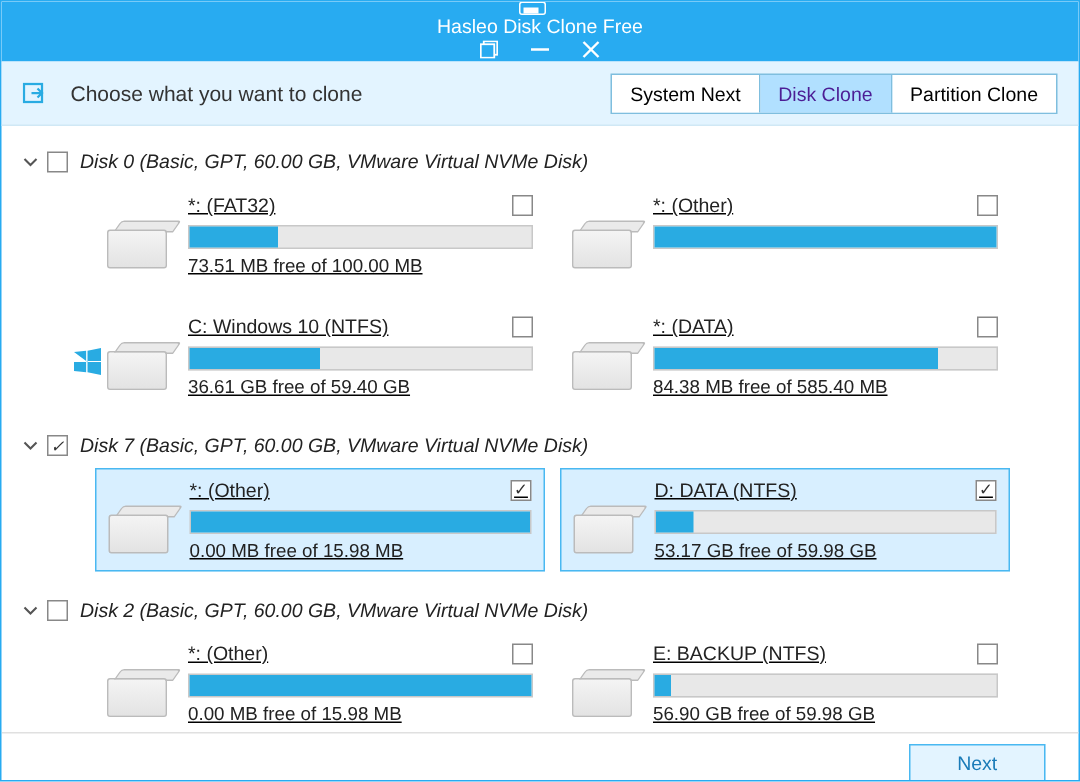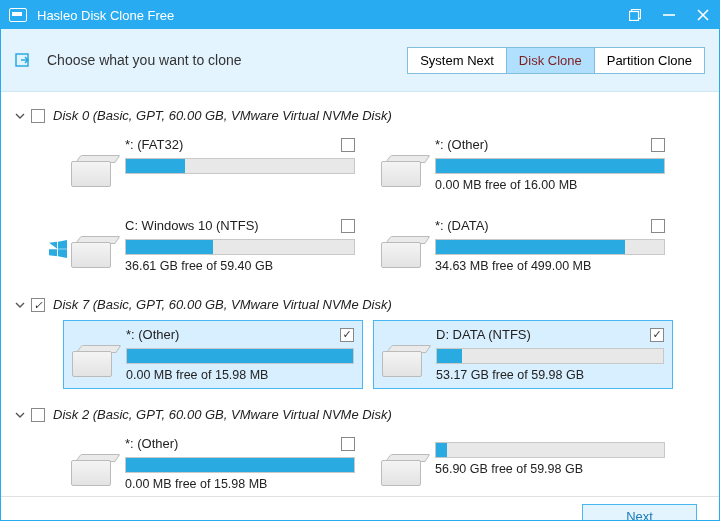--- a/index.html
+++ b/index.html
@@ -1,51 +1,51 @@
 <!DOCTYPE html>
 <html><head>
 <meta charset="utf-8">
 <style>
 * { box-sizing: border-box; margin: 0; padding: 0; }
 body { font-family: "Segoe UI", Tahoma, sans-serif; font-size: 13px; background: #fff; width: 720px; height: 521px; overflow: hidden; border: 1px solid #28abf1; }
-.titlebar { background: #28abf1; height: 28px; display: flex; align-items: center; padding: 0 8px; color: #fff; }
+.titlebar { background: #28abf1; height: 40px; display: flex; align-items: center; padding: 0 8px; color: #fff; flex-direction: column; }
 .titlebar .logo { width: 18px; height: 14px; border: 1.5px solid #fff; border-radius: 2px; margin-right: 10px; position: relative; }
 .titlebar .logo::after { content: ""; position: absolute; left: 2px; top: 3px; width: 10px; height: 4px; background: #fff; }
 .titlebar .title { flex: 1; font-size: 13px; }
 .titlebar .winbtns { display: flex; gap: 18px; }
 .titlebar .winbtn { width: 16px; height: 16px; cursor: pointer; color: #fff; display: flex; align-items: center; justify-content: center; font-size: 14px; }
-.subheader { background: #e3f4ff; height: 63px; display: flex; align-items: center; padding: 16px 14px; border-bottom: 1px solid #d0e8f5; }
+.subheader { background: #e3f4ff; height: 43px; display: flex; align-items: center; padding: 16px 14px; border-bottom: 1px solid #d0e8f5; }
 .subheader .icon { width: 18px; height: 18px; margin-right: 14px; }
 .subheader .prompt { flex: 1; color: #333; font-size: 14px; }
 .tabs { display: flex; border: 1px solid #7fbede; }
 .tab { padding: 5px 12px; font-size: 13px; cursor: pointer; background: #fff; border-right: 1px solid #7fbede; }
 .tab:last-child { border-right: none; }
-.tab.active { background: #b1e0ff; color: #7f1d1d; }
+.tab.active { background: #b1e0ff; color: #4c1d95; }
 .content { height: 404px; overflow-y: auto; padding: 8px 12px; }
 .disk-row { display: flex; align-items: flex-end; padding: 4px 0; margin-top: 4px; font-style: italic; }
 .expander { width: 14px; height: 14px; margin-right: 4px; cursor: pointer; display: flex; align-items: center; justify-content: center; font-size: 10px; color: #555; }
 .cb { width: 14px; height: 14px; border: 1px solid #888; margin-right: 8px; cursor: pointer; display: inline-flex; align-items: center; justify-content: center; background: #fff; }
 .cb.checked::after { content: "✓"; font-size: 11px; color: #333; }
 .disk-label { color: #222; }
 .partitions { display: flex; flex-wrap: wrap; padding-left: 50px; }
 .part { width: 300px; margin: 4px 10px 10px 0; padding: 6px 8px; }
 .part.selected { border: 1px solid #49b8f1; background: #d8efff; }
-.part-inner { display: flex; align-items: flex-start; }
+.part-inner { display: flex; align-items: flex-start; text-decoration: underline; }
 .disk-icon { width: 44px; height: 34px; margin-right: 10px; margin-top: 16px; position: relative; }
 .disk-icon .body { width: 40px; height: 26px; background: linear-gradient(#f4f4f4,#e3e3e3); border: 1px solid #bbb; border-radius: 2px; position: absolute; bottom: 0; }
 .disk-icon .top { width: 40px; height: 8px; background: #eaeaea; border: 1px solid #bbb; border-radius: 2px 2px 0 0; position: absolute; top: 2px; transform: skewX(-35deg); transform-origin: bottom left; left: 4px; }
 .disk-icon.win::before { content: ""; position: absolute; left: -22px; top: 6px; width: 18px; height: 18px; background: linear-gradient(#29abe2,#29abe2); clip-path: polygon(0 15%, 45% 10%, 45% 48%, 0 48%, 0 52%, 45% 52%, 45% 90%, 0 85%, 0 48%, 50% 48%, 50% 10%, 100% 0, 100% 48%, 50% 48%, 50% 52%, 100% 52%, 100% 100%, 50% 90%, 50% 52%); }
 .part-info { flex: 1; }
 .part-head { display: flex; align-items: center; }
 .part-name { flex: 1; font-size: 13px; color: #222; }
 .bar { height: 16px; background: #e8e8e8; border: 1px solid #c8c8c8; margin: 6px 0 4px 0; position: relative; }
 .bar-fill { height: 100%; background: #29abe2; }
 .part-free { font-size: 12.5px; color: #222; }
 .footer { height: 40px; border-top: 1px solid #e0e0e0; display: flex; align-items: center; justify-content: flex-end; padding: 0 22px; }
-.next-btn { width: 115px; height: 26px; border: 1px solid #49b8f1; background: #e3f4ff; color: #1a7bb8; cursor: pointer; font-size: 13px; }
+.next-btn { width: 91px; height: 26px; border: 1px solid #49b8f1; background: #e3f4ff; color: #1a7bb8; cursor: pointer; font-size: 13px; }
 </style>
 </head>
 <body>
 
 <div class="titlebar">
   <div class="logo"></div>
   <div class="title">Hasleo Disk Clone Free</div>
   <div class="winbtns">
     <div class="winbtn">
       <svg width="12" height="12" viewBox="0 0 12 12">
@@ -100,38 +100,38 @@
             <div class="body"></div>
           </div>
           <div class="part-info">
             <div class="part-head">
               <div class="part-name">*: (FAT32)</div>
               <div class="cb" style="margin-right: 0px;"></div>
             </div>
             <div class="bar">
               <div class="bar-fill" style="width: 26%;"></div>
             </div>
+            <div class="part-free">73.51 MB free of 100.00 MB</div>
           </div>
         </div>
       </div>
       <div class="part">
         <div class="part-inner">
           <div class="disk-icon">
             <div class="top"></div>
             <div class="body"></div>
           </div>
           <div class="part-info">
             <div class="part-head">
               <div class="part-name">*: (Other)</div>
               <div class="cb" style="margin-right: 0px;"></div>
             </div>
             <div class="bar">
               <div class="bar-fill" style="width: 100%;"></div>
             </div>
-            <div class="part-free">0.00 MB free of 16.00 MB</div>
           </div>
         </div>
       </div>
       <div class="part">
         <div class="part-inner">
           <div class="disk-icon win">
             <div class="top"></div>
             <div class="body"></div>
           </div>
           <div class="part-info">
@@ -153,21 +153,21 @@
             <div class="body"></div>
           </div>
           <div class="part-info">
             <div class="part-head">
               <div class="part-name">*: (DATA)</div>
               <div class="cb" style="margin-right: 0px;"></div>
             </div>
             <div class="bar">
               <div class="bar-fill" style="width: 83%;"></div>
             </div>
-            <div class="part-free">34.63 MB free of 499.00 MB</div>
+            <div class="part-free">84.38 MB free of 585.40 MB</div>
           </div>
         </div>
       </div>
     </div>
     <div class="disk-row">
       <div class="expander">
         <svg width="10" height="10" viewBox="0 0 10 10">
           <path d="M1 3 L5 7 L9 3" fill="none" stroke="#555" stroke-width="1.4"></path>
         </svg>
       </div>
@@ -240,20 +240,24 @@
           </div>
         </div>
       </div>
       <div class="part">
         <div class="part-inner">
           <div class="disk-icon">
             <div class="top"></div>
             <div class="body"></div>
           </div>
           <div class="part-info">
+            <div class="part-head">
+              <div class="part-name">E: BACKUP (NTFS)</div>
+              <div class="cb" style="margin-right: 0px;"></div>
+            </div>
             <div class="bar">
               <div class="bar-fill" style="width: 5%;"></div>
             </div>
             <div class="part-free">56.90 GB free of 59.98 GB</div>
           </div>
         </div>
       </div>
     </div>
   </div>
 

